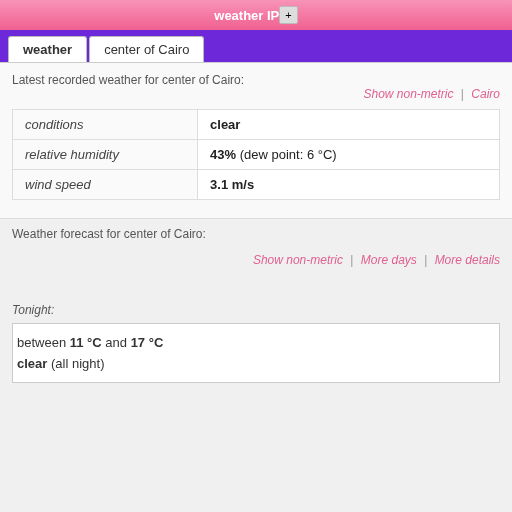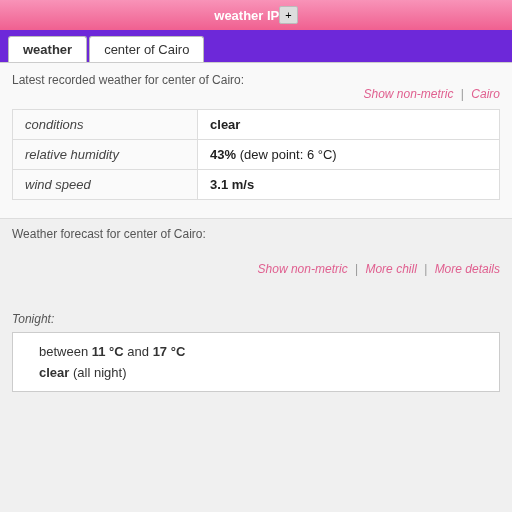--- a/index.html
+++ b/index.html
@@ -118,21 +118,21 @@
 
     
     .forecast-section {
       background: #f0f0f0;
       padding: 8px 12px;
       border-top: 1px solid #ddd;
     }
     .forecast-header {
       font-size: 12px;
       color: #555;
-      margin-bottom: 21px;
+      margin-bottom: 12px;
     }
     .forecast-links {
       text-align: right;
       font-size: 12px;
       margin-bottom: 10px;
     }
     .forecast-links a {
       color: #e06090;
       text-decoration: none;
       font-style: italic;
@@ -146,21 +146,21 @@
       font-size: 12px;
       color: #555;
       margin-bottom: 6px;
       font-style: italic;
       margin-top: 36px;
     }
 
     .forecast-box {
       background: #fff;
       border: 1px solid #ccc;
-      padding: 8px 26px;
+      padding: 8px 4px;
       font-size: 13px;
     }
     .forecast-box div {
       padding: 3px 0;
     }
     .forecast-box .temp-range strong {
       font-weight: bold;
     }
 
     .add-button {
@@ -225,21 +225,21 @@
 
   </div>
 
 </div>
 
 <div class="forecast-section">
   <p class="forecast-header">Weather forecast for center of Cairo:</p>
   <div class="forecast-links">
     <a href="#">Show non-metric</a>
     <span>|</span>
-    <a href="#">More chill</a>
+    <a href="#">More days</a>
     <span>|</span>
     <a href="#">More details</a>
   </div>
 
   <p class="tonight-header">Tonight:</p>
   <div class="forecast-box">
     <div class="temp-range">
       between <strong>11 °C</strong>  and <strong>17 °C</strong>
     </div>
     <div>

